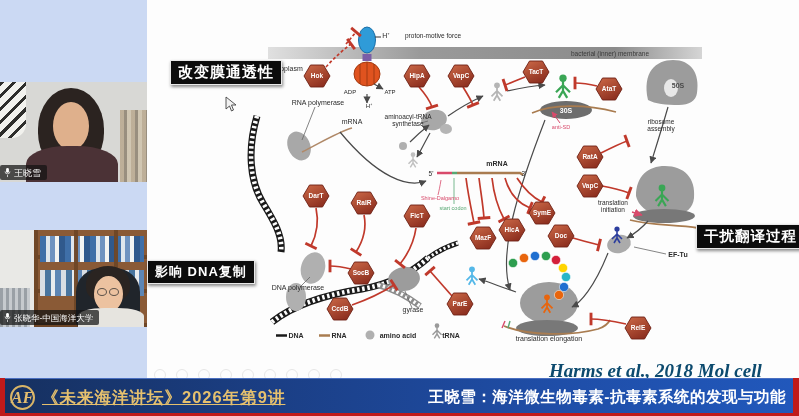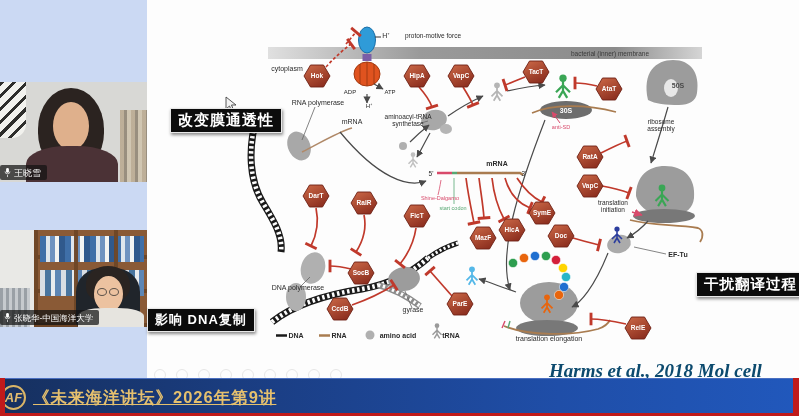--- a/index.html
+++ b/index.html
@@ -36,33 +36,33 @@
   .v2 .glasses span{width:10px;height:8px;border:1px solid rgba(45,45,45,.75);border-radius:50%;}
   .v2 .shirt{position:absolute;left:78px;top:78px;width:66px;height:20px;border-radius:40% 40% 0 0;background:#e6e4df;}
   .nametag{position:absolute;left:0;bottom:2px;display:flex;align-items:center;gap:3px;
      background:rgba(18,18,18,.72);color:#fff;padding:2px 6px 2px 4px;border-radius:2px;}
   .nametag .nm{font-size:9px;line-height:10px;white-space:nowrap;}
   .v2 .nametag .nm{font-size:8.5px;}
   
   .slide{position:absolute;left:147px;top:0;width:652px;height:378px;background:#fdfdfd;}
   .callout{position:absolute;background:#0c0c0c;color:#fff;font-weight:bold;
      border:1px solid #e8e8e8;box-shadow:1px 2px 3px rgba(0,0,0,.45);
-     padding:2px 7px;white-space:nowrap;letter-spacing:1px;margin-top:48px;}
+     padding:2px 7px;white-space:nowrap;letter-spacing:1px;}
   .c1{left:170px;top:60px;font-size:15px;}
   .c2{left:147px;top:260px;font-size:13px;}
   .c3{left:696px;top:224px;font-size:14.5px;}
   .citation{position:absolute;left:402px;top:360px;font-family:"Liberation Serif",serif;
      font-style:italic;font-weight:600;font-size:19px;color:#0c4a6e;white-space:nowrap;text-align:center;}
   
   .bar{position:absolute;left:0;top:378px;width:799px;height:38px;
      background:linear-gradient(90deg,#16305f 0%,#1b3f86 35%,#1f4ea8 70%,#2158bc 100%);
      border-top:1px solid #4a6fc0;display:flex;align-items:center;}
-  .bar .logo{margin-left:1px;width:25px;height:25px;border:2px solid #d9b567;border-radius:50%;
-     color:#e3bd6f;font-weight:bold;font-style:italic;font-size:13px;display:flex;
-     align-items:center;justify-content:center;flex:0 0 auto;}
+  .bar .logo{margin-left:10px;width:25px;height:25px;border:2px solid #d9b567;border-radius:50%;
+     color:#e3bd6f;font-weight:bold;font-style:italic;font-size:17px;display:flex;
+     align-items:center;justify-content:center;flex:0 0 auto;font-family:Liberation Serif, serif;}
   .bar .ltext{margin-left:7px;color:#e5c06e;font-weight:bold;font-size:16.5px;letter-spacing:1px;white-space:nowrap;text-decoration:underline;}
   .bar .rtext{position:absolute;right:13px;color:#ffffff;font-weight:bold;font-size:15.5px;
      letter-spacing:.5px;white-space:nowrap;}
   .frame{position:absolute;background:#c01a1a;}
   .f-left{left:0;top:378px;width:5px;height:38px;}
   .f-right{right:0;top:378px;width:6px;height:38px;}
   .f-bottom{left:0;top:413px;width:799px;height:3px;}
   svg text{font-family:"Liberation Sans",sans-serif;}
 </style>
 </head>
@@ -430,17 +430,18 @@
     <div class="citation">Harms et al., 2018 Mol cell</div>
   </div>
 
   <div class="callout c1">改变膜通透性</div>
   <div class="callout c2">影响 DNA复制</div>
   <div class="callout c3">干扰翻译过程</div>
 
   <div class="bar">
     <div class="logo">AF</div>
     <div class="ltext">《未来海洋讲坛》2026年第9讲</div>
+    <div class="rtext">王晓雪：海洋微生物毒素-抗毒素系统的发现与功能</div>
   </div>
   <div class="frame f-left"></div>
   <div class="frame f-right"></div>
   <div class="frame f-bottom"></div>
 </div>
 
 </body></html>

